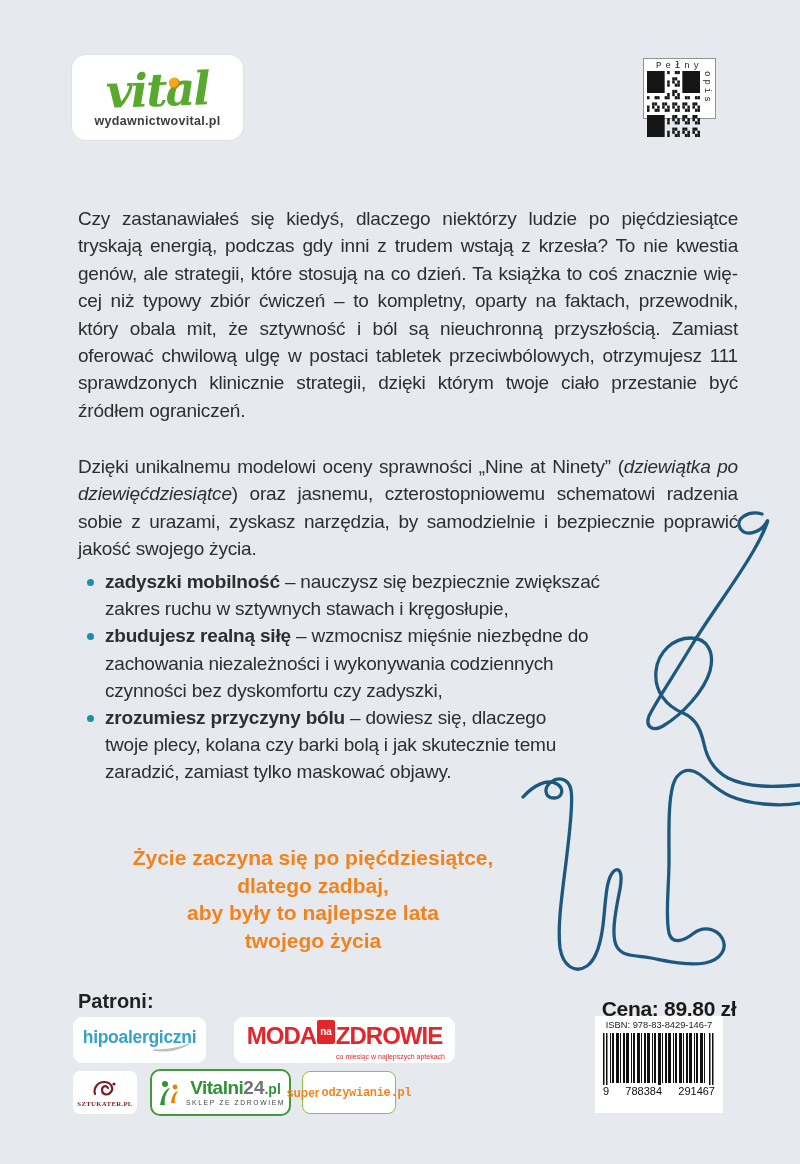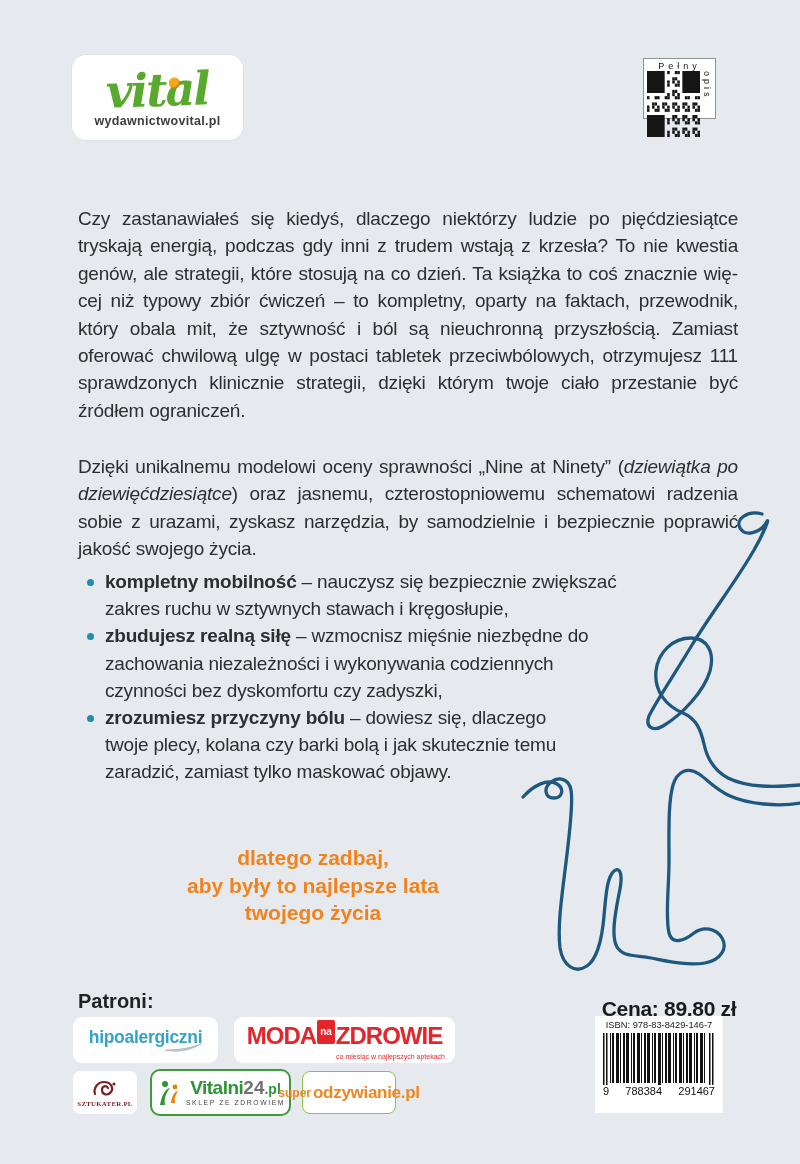--- a/index.html
+++ b/index.html
@@ -27,20 +27,21 @@
   }
   .logo-dot{
     position:absolute;left:63px;top:10px;width:11px;height:11px;border-radius:50%;
     background:#f5a81c;box-shadow:inset -1px -1px 1px rgba(180,90,0,.6);
   }
   .logo-url{font-size:12.5px;font-weight:bold;color:#3d3d3d;margin-top:2px;letter-spacing:.3px;}
   .qr-box{
     position:absolute;left:643px;top:58px;width:73px;height:61px;
     background:#fff;border:1px solid #8f9296;box-sizing:border-box;
     padding:2px 3px;
+    font-family:Liberation Mono, monospace;
   }
   .qr-top{font-size:9px;letter-spacing:4px;color:#222;text-align:center;line-height:10px;}
   .qr-row{display:flex;}
   .qr-svg{width:54px;height:66px;}
   .qr-svg rect{fill:#161616;}
   .qr-side{
     font-size:9px;letter-spacing:3px;color:#222;
     writing-mode:vertical-rl;line-height:11px;margin-left:1px;
   }
   
@@ -78,21 +79,21 @@
   .figure-svg{position:absolute;left:0;top:0;width:800px;height:1164px;pointer-events:none;}
   
   .patrons-heading{
     position:absolute;left:78px;top:990px;font-size:20px;font-weight:bold;color:#222;
   }
   .patron{
     position:absolute;background:#fff;border-radius:9px;
     display:flex;align-items:center;justify-content:center;
     box-sizing:border-box;
   }
-  .patron-hipo{left:73px;top:1017px;width:145px;height:46px;flex-direction:column;}
+  .patron-hipo{left:73px;top:1017px;width:133px;height:46px;flex-direction:column;}
   .hipo-text{font-size:17.5px;font-weight:bold;color:#35a3c6;letter-spacing:-0.3px;line-height:18px;}
   .hipo-feather{margin-top:-4px;align-self:flex-end;margin-right:14px;}
   .patron-moda{left:234px;top:1017px;width:221px;height:46px;flex-direction:column;justify-content:center;}
   .moda-line{display:flex;align-items:center;line-height:22px;}
   .moda-big{font-size:24px;font-weight:800;color:#e2262c;letter-spacing:-1px;}
   .moda-na{
     font-size:10px;font-weight:bold;color:#fff;background:#e2262c;
     padding:1px 3px;border-radius:2px;margin:4px 1px;transform:translateY(-4px);
   }
   .moda-sub{font-size:7px;color:#e2262c;align-self:flex-end;margin-right:10px;margin-top:1px;}
@@ -100,21 +101,21 @@
   .sztukater-text{font-family:"Liberation Serif",serif;font-size:6.8px;font-weight:bold;color:#7e1f23;letter-spacing:.3px;}
   .patron-vitalni{left:150px;top:1069px;width:141px;height:47px;border:2px solid #3f9b3a;border-radius:10px;flex-direction:row;gap:4px;}
   .vitalni-txt{display:flex;flex-direction:column;align-items:center;}
   .vitalni-line{line-height:18px;font-weight:bold;}
   .vitalni-name{font-size:19px;color:#2f9435;letter-spacing:-0.5px;}
   .vitalni-num{font-size:19px;color:#737373;}
   .vitalni-tld{font-size:14px;color:#2f9435;}
   .vitalni-sub{font-size:6.8px;letter-spacing:1.6px;color:#444;margin-top:1px;}
   .patron-super{left:302px;top:1071px;width:94px;height:43px;border:1.5px solid #8bc34a;border-radius:8px;gap:1px;}
   .super-left{font-size:12px;font-weight:bold;color:#f0861c;}
-  .super-right{font-size:17px;font-weight:bold;color:#f0861c;letter-spacing:-0.3px;}
+  .super-right{font-size:12px;font-weight:bold;color:#f0861c;letter-spacing:-0.3px;font-family:Liberation Mono, monospace;}
   
   .price{
     position:absolute;left:584px;top:990px;width:170px;text-align:center;
     font-size:21px;font-weight:bold;color:#1a1a1a;letter-spacing:-0.3px;margin-top:7px;
   }
   .barcode-box{
     position:absolute;left:595px;top:1016px;width:128px;height:97px;background:#fff;
     display:flex;flex-direction:column;align-items:center;padding-top:4px;box-sizing:border-box;
   }
   .isbn{font-size:9.3px;color:#1a1a1a;line-height:11px;}
@@ -292,26 +293,27 @@
           <rect x="2" y="16" width="3" height="3"></rect>
         </svg>
       <div class="qr-side">opis</div>
     </div>
   </div>
 
   <p class="bodytext p1">Czy zastanawiałeś się kiedyś, dlaczego niektórzy ludzie po pięćdziesiątce tryskają energią, podczas gdy inni z trudem wstają z krzesła? To nie kwestia genów, ale strategii, które stosują na co dzień. Ta książka to coś znacznie wię­cej niż typowy zbiór ćwiczeń – to kompletny, oparty na faktach, przewodnik, który obala mit, że sztywność i ból są nieuchronną przyszłością. Zamiast oferować chwilową ulgę w postaci tabletek przeciwbólowych, otrzymujesz 111 sprawdzonych klinicznie strategii, dzięki którym twoje ciało przestanie być źródłem ograniczeń.</p>
   <p class="bodytext p2"><span>Dzięki unikalnemu modelowi oceny sprawności „Nine at Ninety” (</span><span class="italic">dziewiąt­ka po dziewięćdziesiątce</span><span>) oraz jasnemu, czterostopniowemu schematowi ra­dzenia sobie z urazami, zyskasz narzędzia, by samodzielnie i bezpiecznie poprawić jakość swojego życia.</span></p>
 
   <div class="benefits">
-    <p class="benefit w1"><span class="b">kompletny mobilność</span><span> – nauczysz się bezpiecznie zwiększać zakres ruchu w sztywnych stawach i kręgosłupie,</span></p>
+    <p class="benefit w1"><span class="b">zadyszki mobilność</span><span> – nauczysz się bezpiecznie zwiększać zakres ruchu w sztywnych stawach i kręgosłupie,</span></p>
     <p class="benefit w2"><span class="b">zbudujesz realną siłę</span><span> – wzmocnisz mięśnie niezbędne do zachowania niezależności i wykonywania codziennych czynności bez dyskomfortu czy zadyszki,</span></p>
     <p class="benefit w3"><span class="b">zrozumiesz przyczyny bólu</span><span> – dowiesz się, dlaczego twoje plecy, kolana czy barki bolą i jak skutecznie temu zaradzić, zamiast tylko maskować objawy.</span></p>
   </div>
 
   <div class="tagline">
+    <div>Życie zaczyna się po pięćdziesiątce,</div>
     <div>dlatego zadbaj,</div>
     <div>aby były to najlepsze lata</div>
     <div>twojego życia</div>
   </div>
 
   <div class="patrons-heading">Patroni:</div>
 
   <div class="patron patron-hipo">
     <div class="hipo-text">hipoalergiczni</div>
     <svg class="hipo-feather" width="44" height="10" viewBox="0 0 44 10">

